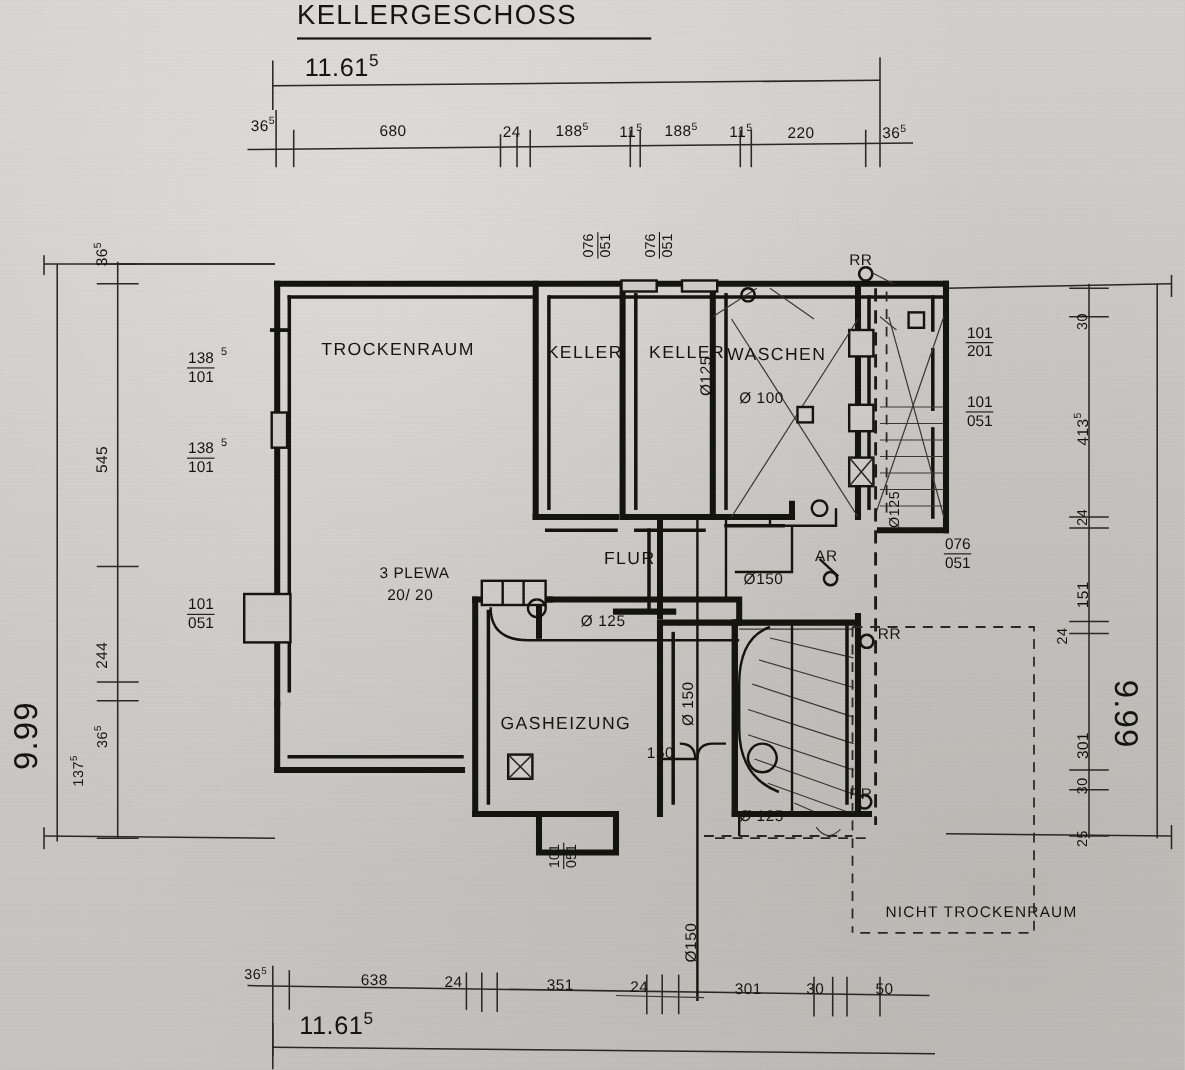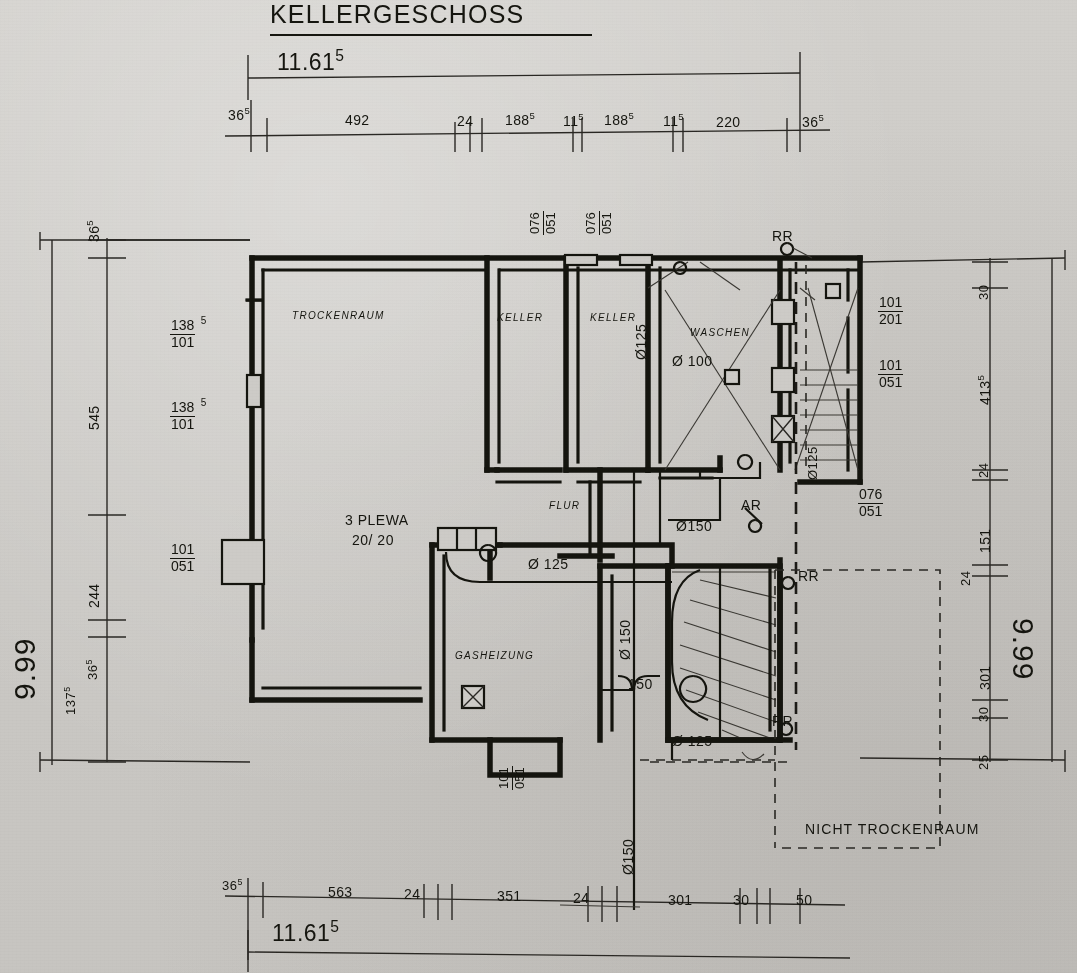--- a/index.html
+++ b/index.html
@@ -26,21 +26,21 @@
   }
   svg#plan{position:absolute;left:0;top:0;width:1077px;height:973px;}
   .lbl{
     position:absolute;
     font-family:"Liberation Sans", sans-serif;
     color:#15150f;
     white-space:nowrap;
     letter-spacing:.5px;
   }
   .title{font-size:25px;letter-spacing:1.2px;}
-  .room{font-size:10px;letter-spacing:1.3px;font-style:italic;}
+  .room{font-size:16px;letter-spacing:1.3px;}
   .dim{font-size:14px;letter-spacing:.4px;}
   .dimsm{font-size:13px;}
   .big{font-size:30px;letter-spacing:1px;}
   .sup{font-size:.68em;vertical-align:super;}
   .frac{
     position:absolute;font-size:14px;text-align:center;line-height:1.12;
     color:#15150f;
   }
   .frac .num{display:block;border-bottom:1.3px solid #15150f;padding:0 1px;}
   .frac .den{display:block;padding:0 1px;}
@@ -301,21 +301,21 @@
 <div style="position:absolute;left:270px;top:34px;width:322px;height:2px;background:#15150f;"></div>
 
 <div class="lbl" style="left:277px;top:47px;font-size:23px;">
   <span>11.61</span><span class="sup">5</span>
 </div>
 
 <div class="lbl dim" style="left:228px;top:105px;">
   <span>36</span><span class="sup">5</span>
 </div>
 <div class="lbl dim" style="left:345px;top:110px;">
-  <span>492</span><span class="sup"></span>
+  <span>680</span><span class="sup"></span>
 </div>
 <div class="lbl dim" style="left:457px;top:111px;">
   <span>24</span><span class="sup"></span>
 </div>
 <div class="lbl dim" style="left:505px;top:110px;">
   <span>188</span><span class="sup">5</span>
 </div>
 <div class="lbl dim" style="left:563px;top:111px;">
   <span>11</span><span class="sup">5</span>
 </div>
@@ -415,47 +415,47 @@
 <div class="lbl dimsm rot90" style="left:975px;top:722px;">
   <span>30</span><span class="sup"></span>
 </div>
 <div class="lbl dimsm rot90" style="left:975px;top:770px;">
   <span>25</span><span class="sup"></span>
 </div>
 
 <div class="lbl room" style="left:292px;top:310px;">TROCKENRAUM</div>
 <div class="lbl room" style="left:497px;top:312px;">KELLER</div>
 <div class="lbl room" style="left:590px;top:312px;">KELLER</div>
-<div class="lbl room" style="left:690px;top:314px;margin-top:13px;">WASCHEN</div>
+<div class="lbl room" style="left:661px;top:314px;">WASCHEN</div>
 <div class="lbl room" style="left:549px;top:500px;">FLUR</div>
 <div class="lbl room" style="left:455px;top:650px;">GASHEIZUNG</div>
 
 <div class="lbl" style="left:345px;top:512px;font-size:14px;">3 PLEWA</div>
 <div class="lbl" style="left:352px;top:532px;font-size:14px;">20/ 20</div>
 <div class="lbl note" style="left:805px;top:821px;">NICHT TROCKENRAUM</div>
 <div class="lbl" style="left:741px;top:497px;font-size:14px;">AR</div>
 <div class="lbl" style="left:772px;top:228px;font-size:14px;">RR</div>
 <div class="lbl" style="left:798px;top:568px;font-size:14px;">RR</div>
 <div class="lbl" style="left:772px;top:713px;font-size:14px;">RR</div>
 
 <div class="lbl rot90" style="left:633px;top:360px;font-size:14px;">Ø125</div>
 <div class="lbl" style="left:672px;top:353px;font-size:14px;">Ø 100</div>
 <div class="lbl" style="left:676px;top:518px;font-size:14px;">Ø150</div>
 <div class="lbl" style="left:528px;top:556px;font-size:14px;">Ø 125</div>
 <div class="lbl rot90" style="left:617px;top:660px;font-size:14px;">Ø 150</div>
-<div class="lbl" style="left:628px;top:676px;font-size:14px;">150</div>
+<div class="lbl" style="left:588px;top:676px;font-size:14px;">150</div>
 <div class="lbl" style="left:672px;top:733px;font-size:14px;">Ø 125</div>
 <div class="lbl rot90" style="left:620px;top:875px;font-size:14px;">Ø150</div>
 <div class="lbl rot90" style="left:805px;top:480px;font-size:13px;">Ø125</div>
 
 <div class="lbl dimsm" style="left:222px;top:877px;">
   <span>36</span><span class="sup">5</span>
 </div>
 <div class="lbl dim" style="left:328px;top:882px;">
-  <span>563</span><span class="sup"></span>
+  <span>638</span><span class="sup"></span>
 </div>
 <div class="lbl dim" style="left:404px;top:884px;">
   <span>24</span><span class="sup"></span>
 </div>
 <div class="lbl dim" style="left:497px;top:886px;">
   <span>351</span><span class="sup"></span>
 </div>
 <div class="lbl dim" style="left:573px;top:888px;">
   <span>24</span><span class="sup"></span>
 </div>

